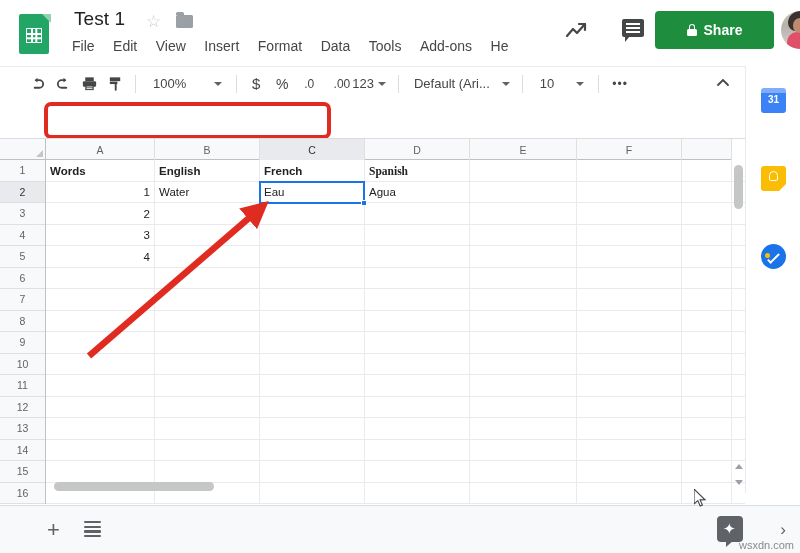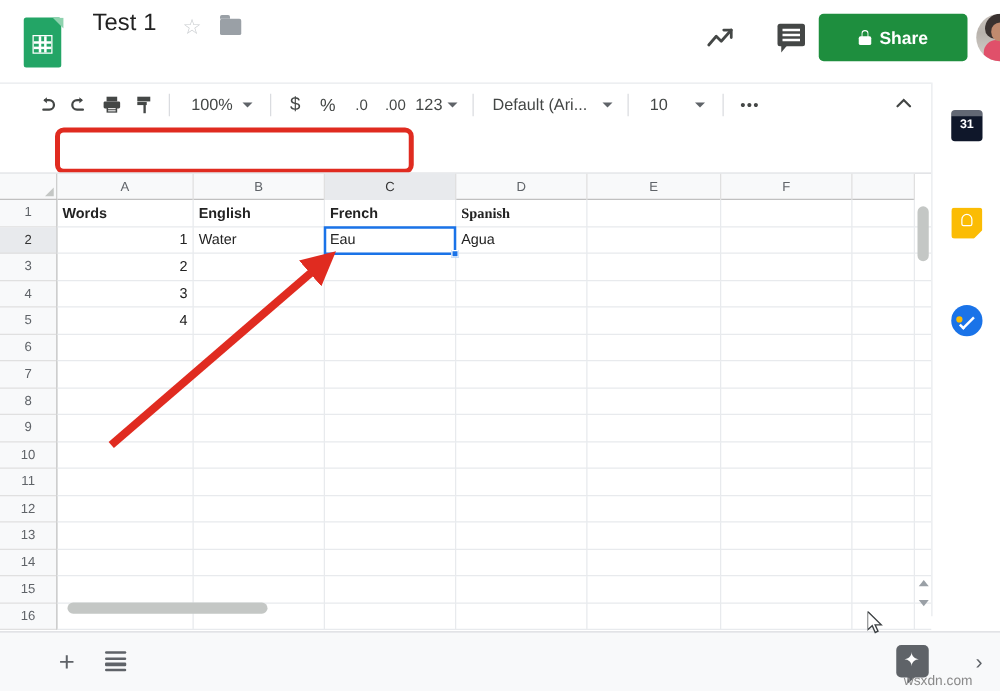--- a/index.html
+++ b/index.html
@@ -75,21 +75,21 @@
   .toolbar {
     position: absolute; left: 0; top: 66px; width: 745px; height: 34px;
     background: #fff; border-top: 1px solid #e8eaed;
     display: flex; align-items: center;
   }
   .tb-ic { color: #444746; font-size: 15px; display:flex; align-items:center; justify-content:center; height:24px; cursor:pointer; }
   .tb-sep { width: 1px; height: 18px; background: #dadce0; margin: 0 7px; }
   .tb-txt { font-size: 13px; color: #444746; cursor: pointer; white-space: nowrap; }
   .caret { width:0;height:0;border-left:4px solid transparent;border-right:4px solid transparent;border-top:4px solid #5f6368; }
 
-  .zoom-box { display:flex; align-items:center; gap:8px; margin-left: 10px; }
+  .zoom-box { display:flex; align-items:center; gap:28px; margin-left: 10px; }
   .collapse-ic { position:absolute; right: 14px; top: 8px; color:#444746; font-size:15px; cursor:pointer; }
 
   
   .fbar { position:absolute; left:0; top:100px; width:745px; height:38px; background:#fff; border-top:1px solid #e8eaed; }
   .fx { position:absolute; left:22px; top:10px; font-family:"Liberation Serif", serif; font-style:italic; font-size:17px; color:#9aa0a6; }
   .fsep { position:absolute; left:50px; top:8px; width:1px; height:22px; background:#dadce0; }
   .formula {
     position:absolute; left:58px; top:11px;
     font-family:"DejaVu Sans Mono", monospace; font-size:12.5px; color:#222; white-space:pre;
   }
@@ -134,21 +134,21 @@
 
   .vscroll { position:absolute; right:2px; top:22px; width:9px; height:330px; }
   .vthumb { position:absolute; left:0; top:4px; width:9px; height:44px; background:#c4c7c5; border-radius:5px; }
   .vsbtn { position:absolute; left:1px; width:0;height:0;border-left:4px solid transparent;border-right:4px solid transparent; }
   .hscroll { position:absolute; left:47px; bottom:2px; height:9px; right:16px; }
   .hthumb { position:absolute; left:7px; top:0; width:160px; height:9px; background:#c4c7c5; border-radius:5px; }
 
   
   .sidepanel { position:absolute; right:0; top:66px; width:55px; height:427px; background:#fff; border-left:1px solid #e8eaed; }
   .sp-ic { position:absolute; left:15px; width:25px; height:25px; cursor:pointer; }
-  .cal-ic { background:#0f172a; border-radius:3px; position:relative; }
+  .cal-ic { background:#3b82f6; border-radius:3px; position:relative; }
   .cal-top { position:absolute; left:0; top:0; right:0; height:5px; background:#fff; opacity:.35;}
   .cal-num { position:absolute; left:0; right:0; top:6px; text-align:center; font-size:10px; color:#fff; font-weight:bold;}
   .keep-ic { background:#fbbc04; border-radius:3px 3px 3px 3px; position:relative; clip-path: polygon(0 0,100% 0,100% 72%,72% 100%, 0 100%); }
   .keep-bulb { position:absolute; left:8px; top:5px; width:9px; height:10px; border:1.8px solid #fff; border-radius:5px 5px 2px 2px; }
   .tasks-ic { background:#1a73e8; border-radius:50%; position:relative; }
   .tasks-chk { position:absolute; left:6px; top:11px; width:13px; height:5px; border-left:2.5px solid #fff; border-bottom:2.5px solid #fff; transform: rotate(-45deg); }
   .tasks-dot { position:absolute; left:4px; top:9px; width:5px; height:5px; background:#fbbc04; border-radius:50%; }
 
   
   .bottombar { position:absolute; left:0; bottom:0; width:800px; height:48px; background:#f8f9fa; border-top:1px solid #dadce0; }
@@ -164,21 +164,21 @@
   .explore {
     position:absolute; right:57px; bottom:11px; width:26px; height:26px;
     background:#5f6368; border-radius:4px; cursor:pointer;
   }
   .explore:after { content:""; position:absolute; left:9px; bottom:-5px; border-left:8px solid #5f6368; border-bottom:7px solid transparent; }
   .expl-star { position:absolute; left:6px; top:5px; font-size:15px; line-height:15px; color:#fff; }
   .panel-toggle { position:absolute; right:14px; bottom:13px; font-size:17px; color:#5f6368; cursor:pointer; }
 
   
   .anno { position:absolute; left:0; top:0; width:800px; height:553px; pointer-events:none; }
-  .watermark { position:absolute; right:22px; bottom:2px; font-size:11px; color:#8a8a8a; }
+  .watermark { position:absolute; right:6px; bottom:2px; font-size:11px; color:#8a8a8a; }
   .cursor-ic { position:absolute; left:694px; top:489px; width:14px; height:19px; }
 </style>
 </head>
 <body>
 
 <div id="app">
 
   <div class="topbar">
 
     <div class="logo">
@@ -187,20 +187,31 @@
       <div class="logo-grid"></div>
     </div>
 
     <div class="doc-title">Test 1</div>
 
     <div class="title-icons">
       <div class="ti star-ic">☆</div>
       <div class="folder-ic"></div>
     </div>
 
+    <div class="menubar">
+      <div class="menu-item">File</div>
+      <div class="menu-item">Edit</div>
+      <div class="menu-item">View</div>
+      <div class="menu-item">Insert</div>
+      <div class="menu-item">Format</div>
+      <div class="menu-item">Data</div>
+      <div class="menu-item">Tools</div>
+      <div class="menu-item">Add-ons</div>
+      <div class="menu-item">He</div>
+    </div>
 
     <div class="top-actions">
       <div class="hist-icon">
         <svg width="26" height="26" viewBox="0 0 26 26">
           <polyline points="3,18 9,11 13,15 21,6" fill="none" stroke="#444746" stroke-width="2.2" stroke-linecap="round" stroke-linejoin="round"></polyline>
           <polyline points="15,6 21,6 21,12" fill="none" stroke="#444746" stroke-width="2.2" stroke-linecap="round" stroke-linejoin="round"></polyline>
         </svg>
       </div>
 
       <div class="cmt-icon">
@@ -264,21 +275,21 @@
     <div class="zoom-box">
       <span class="tb-txt">100%</span>
       <span class="caret"></span>
     </div>
 
     <div class="tb-sep" style="margin-left:14px"></div>
 
     <div class="tb-txt" style="width:24px;text-align:center;font-size:15px">$</div>
     <div class="tb-txt" style="width:28px;text-align:center;font-size:14px">%</div>
     <div class="tb-txt" style="width:26px;text-align:center;font-size:12px">.0</div>
-    <div class="tb-txt" style="width:28px;text-align:center;font-size:12px">.00</div>
+    <div class="tb-txt" style="width:28px;text-align:right;font-size:12px">.00</div>
     <div class="tb-txt" style="margin-left:2px">123</div>
     <span class="caret" style="margin-left:4px"></span>
 
     <div class="tb-sep" style="margin-left:12px"></div>
 
     <div class="tb-txt" style="margin-left:8px">Default (Ari...</div>
     <span class="caret" style="margin-left:12px"></span>
 
     <div class="tb-sep" style="margin-left:12px"></div>
 

